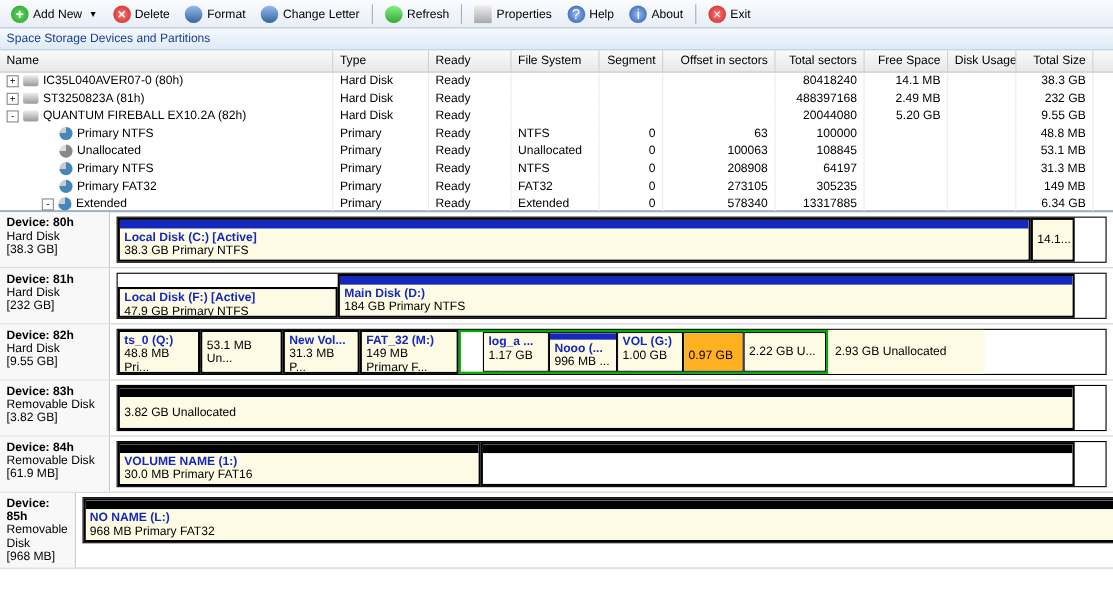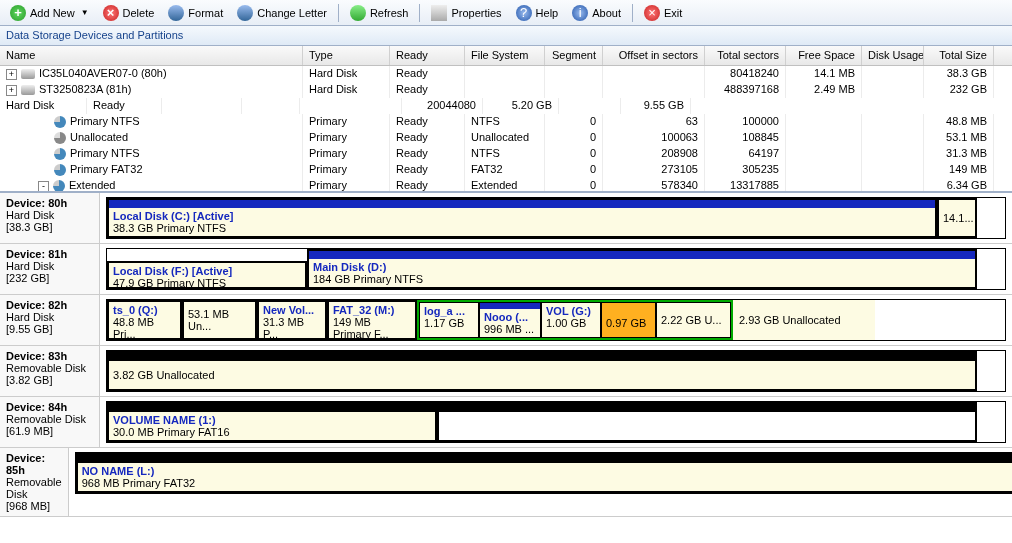--- a/index.html
+++ b/index.html
@@ -53,21 +53,21 @@
   .device-label b{font-weight:bold;}
   .device-map { flex:1; padding: 4px 6px; }
   .map-bar { display:flex; height: 42px; border:1px solid #000; }
   .map-seg { border:2px solid #000; margin:0; display:flex; flex-direction:column; overflow:hidden;}
   .map-seg .stripe{ height:8px; background:#1528be;}
   .map-seg .body{ flex:1; padding:2px 4px; background:#fdfbe3;}
   .map-seg .body b{color:#1528be; font-weight:bold;}
   .map-seg.orange .body{ background:#ffb020;}
   .map-seg.hazard .stripe{ background: repeating-linear-gradient(135deg,#ffd500 0 6px,#000 6px 12px);}
   .map-seg.black .stripe{background:#000;}
-  .green-box{border:2px solid #0a0;}
+  .green-box{border:2px solid #0a0;padding-left:20px;}
   .plain-seg{display:flex;align-items:center;padding:0 6px;background:#fdfbe3;}
 </style>
 </head>
 <body>
 
 <div class="toolbar">
   <div class="tb-btn">
       <span class="tb-icon icon-add">+</span>
       <span>Add New</span>
       <span style="font-size:8px;margin-left:2px;">▼</span>
@@ -102,21 +102,21 @@
       <span class="tb-icon icon-about">i</span>
       <span>About</span>
     </div>
   <div class="tb-sep"></div>
   <div class="tb-btn">
       <span class="tb-icon icon-exit">×</span>
       <span>Exit</span>
     </div>
 </div>
 
-<div class="panel-title">Data Storage Devices and Partitions</div>
+<div class="panel-title">Space Storage Devices and Partitions</div>
 
 <div class="grid">
   <div class="grid-header">
     <div class="col-name">Name</div>
     <div class="col-type">Type</div>
     <div class="col-ready">Ready</div>
     <div class="col-fs">File System</div>
     <div class="col-seg">Segment</div>
     <div class="col-off">Offset in sectors</div>
     <div class="col-tsec">Total sectors</div>
@@ -143,20 +143,21 @@
         <div class="col-ready">Ready</div>
         <div class="col-fs"></div>
         <div class="col-seg"></div>
         <div class="col-off"></div>
         <div class="col-tsec">488397168</div>
         <div class="col-free">2.49 MB</div>
         <div class="col-usage"></div>
         <div class="col-tsize">232 GB</div>
       </div>
       <div class="grid-row">
+        <div class="col-name"><span class="tree-toggle">-</span><span class="disk-icon"></span><span>QUANTUM FIREBALL EX10.2A (82h)</span></div>
         <div class="col-type">Hard Disk</div>
         <div class="col-ready">Ready</div>
         <div class="col-fs"></div>
         <div class="col-seg"></div>
         <div class="col-off"></div>
         <div class="col-tsec">20044080</div>
         <div class="col-free">5.20 GB</div>
         <div class="col-usage"></div>
         <div class="col-tsize">9.55 GB</div>
       </div>

